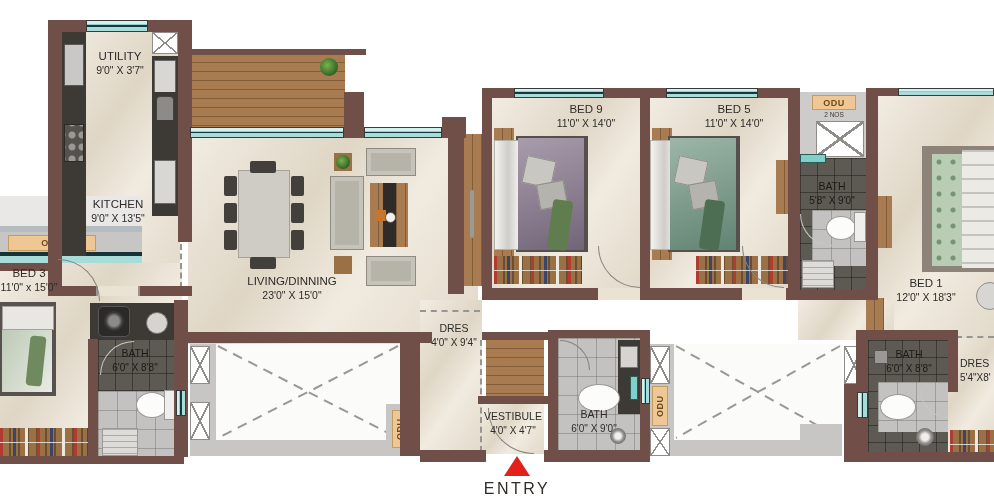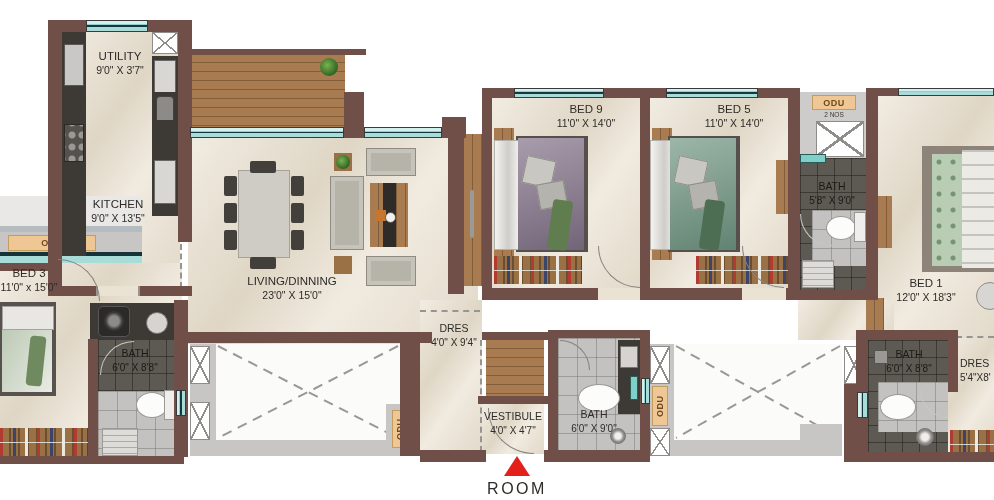--- a/index.html
+++ b/index.html
@@ -335,15 +335,15 @@
     <div class="dims">6'0" X 9'0"</div>
   </div>
   <div class="lbl sm" style="left:870px;top:348px;width:78px;color:#1b1a18;">
     <div>BATH</div>
     <div class="dims">6'0" X 8'8"</div>
   </div>
   <div class="lbl sm" style="left:960px;top:357px;width:72px;text-align:left;">
     <div>DRES</div>
     <div class="dims">5'4"X8'</div>
   </div>
-  <div class="entry-lbl" style="left:462px;top:480px;width:110px;">ROOM</div>
+  <div class="entry-lbl" style="left:462px;top:480px;width:110px;">ENTRY</div>
 
 </div>
 
 </body></html>

